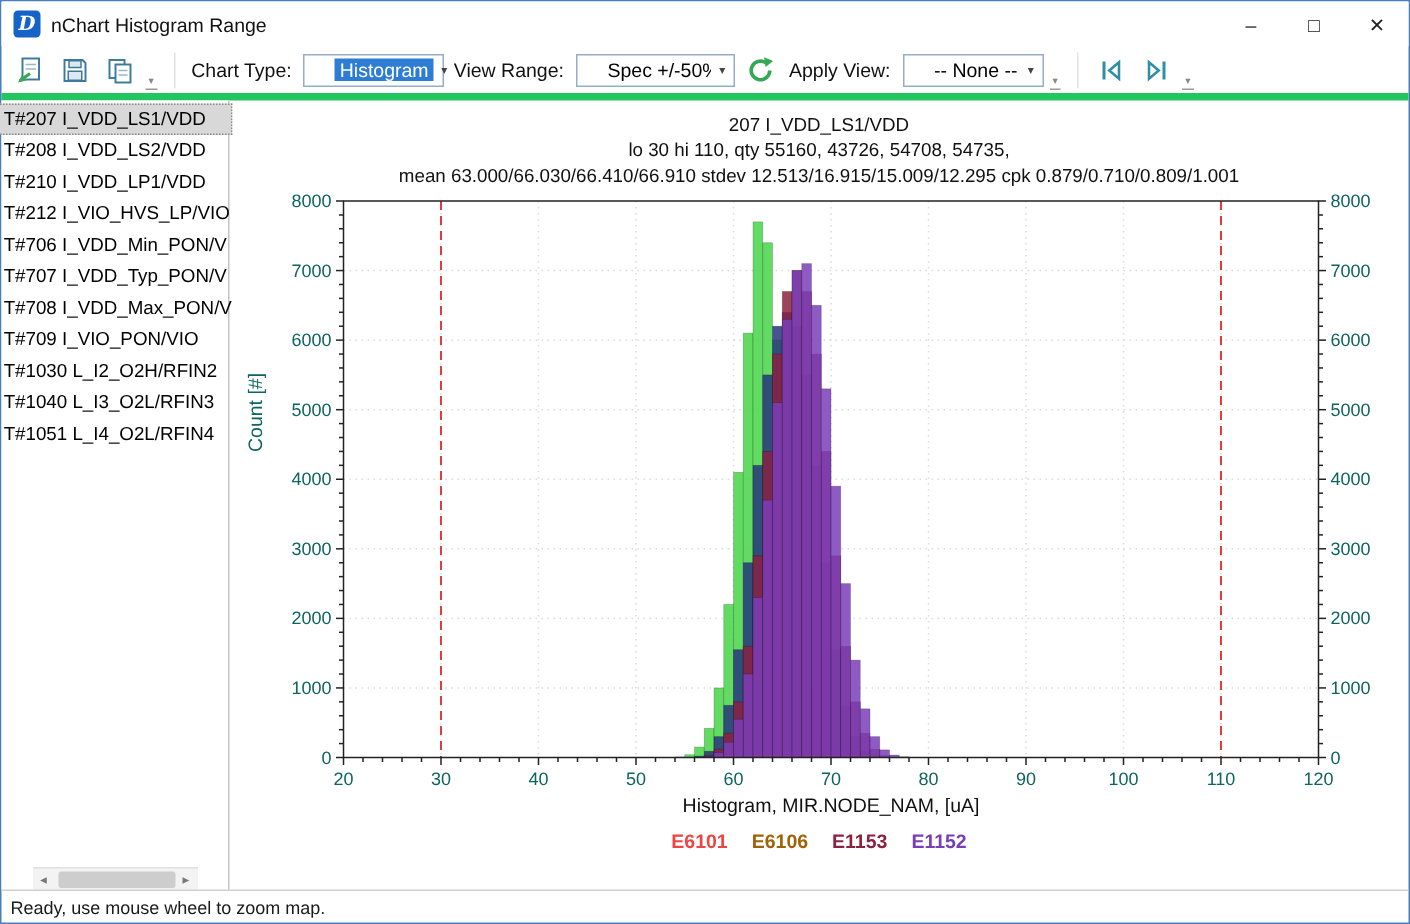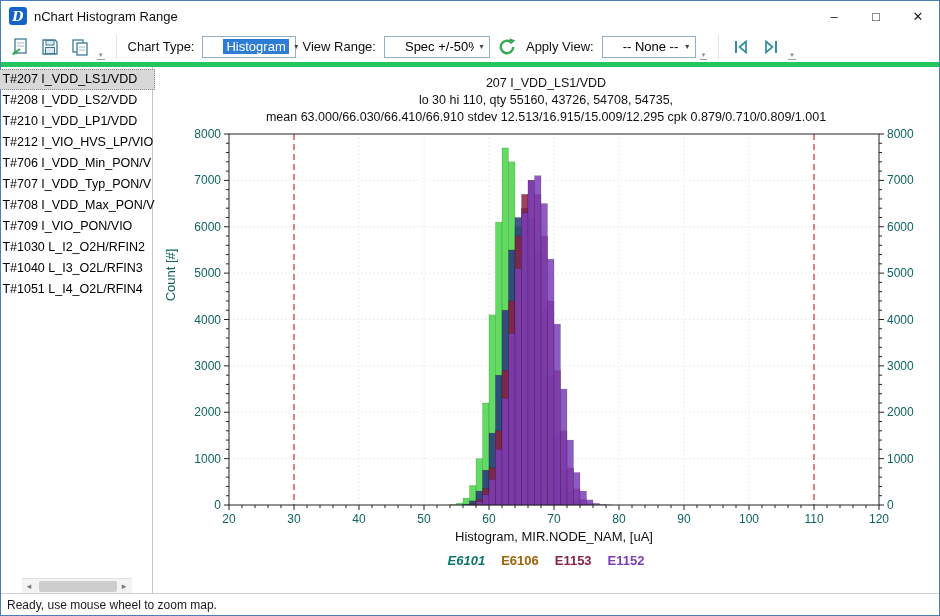--- a/index.html
+++ b/index.html
@@ -422,21 +422,21 @@
           <line x1="67" y1="35.82499999999999" x2="70" y2="35.82499999999999" stroke="#222"></line>
           <line x1="720" y1="35.82499999999999" x2="723" y2="35.82499999999999" stroke="#222"></line>
           <line x1="67" y1="26.55000000000001" x2="70" y2="26.55000000000001" stroke="#222"></line>
           <line x1="720" y1="26.55000000000001" x2="723" y2="26.55000000000001" stroke="#222"></line>
           <line x1="67" y1="17.275000000000034" x2="70" y2="17.275000000000034" stroke="#222"></line>
           <line x1="720" y1="17.275000000000034" x2="723" y2="17.275000000000034" stroke="#222"></line>
           <text x="395" y="415" text-anchor="middle" font-size="13" fill="#111">Histogram, MIR.NODE_NAM, [uA]</text>
           <text x="16" y="148.98" text-anchor="middle" font-size="13" fill="#0e6460" transform="rotate(-90 16 148.98)">Count [#]</text>
         </svg>
       <div class="legend">
-          <span style="color: #0f766e; font-style: italic;">E6101</span>
+          <span style="color: #ef4444;">E6101</span>
           <span style="color: #a16207;">E6106</span>
           <span style="color: rgb(139, 34, 66);">E1153</span>
           <span style="color: rgb(122, 61, 184);">E1152</span>
         </div>
     </div>
 
   </div>
 
   <div class="statusbar">
     <span>Ready, use mouse wheel to zoom map.</span>

